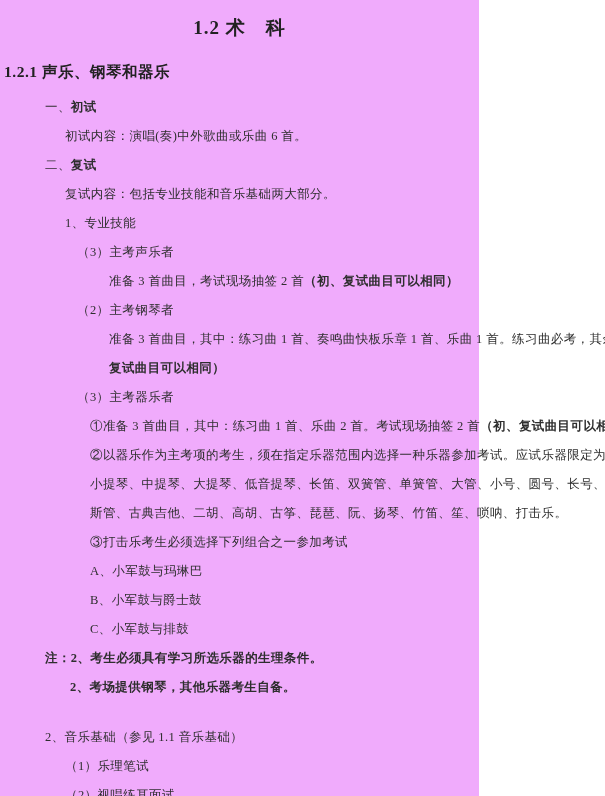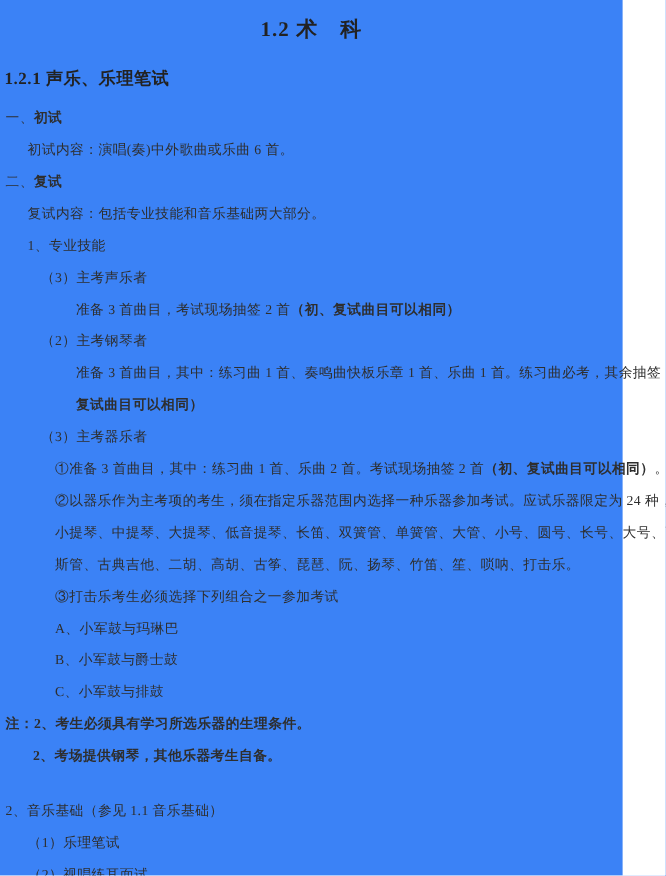--- a/index.html
+++ b/index.html
@@ -9,23 +9,23 @@
   }
   body {
     width: 605px;
     height: 796px;
     overflow: hidden;
     font-family: "Liberation Serif", "DejaVu Serif", serif;
     color: #2e2e2e;
   }
   .page {
     position: relative;
-    width: 566px;
+    width: 479px;
     height: 796px;
-    background: #3b82f6;
+    background: #f0abfc;
   }
   .doc-title {
     margin: 0;
     padding-top: 15px;
     text-align: center;
     font-size: 19px;
     font-weight: bold;
     letter-spacing: 1px;
     color: #222222;
     line-height: 26px;
@@ -42,40 +42,41 @@
   }
   .doc-lines {
     margin-top: 11px;
   }
   .line {
     height: 29px;
     line-height: 29px;
     font-size: 12.5px;
     letter-spacing: 0.4px;
     white-space: pre;
+    margin-left: 40px;
   }
   .line .seg.bold { font-weight: bold; }
   
   .ind-0 { padding-left: 5px; }
   .ind-1 { padding-left: 25px; }
   .ind-2 { padding-left: 37px; }
   .ind-3 { padding-left: 50px; }
   .ind-4 { padding-left: 69px; }
   .ind-5 { padding-left: 50px; }
   .ind-6 { padding-left: 50px; }
   .ind-7 { padding-left: 30px; }
   .extra-gap { margin-top: 21px; }
 </style>
 </head>
 <body>
 
 <div class="page">
   <h1 class="doc-title">1.2 术　科</h1>
 
-  <h2 class="section-heading">1.2.1 声乐、乐理笔试</h2>
+  <h2 class="section-heading">1.2.1 声乐、钢琴和器乐</h2>
 
   <div class="doc-lines" id="doc-lines">
       <div class="line ind-0"><span class="seg">一、</span><span class="seg bold">初试</span></div>
       <div class="line ind-1"><span class="seg">初试内容：演唱(奏)中外歌曲或乐曲 6 首。</span></div>
       <div class="line ind-0"><span class="seg">二、</span><span class="seg bold">复试</span></div>
       <div class="line ind-1"><span class="seg">复试内容：包括专业技能和音乐基础两大部分。</span></div>
       <div class="line ind-1"><span class="seg">1、专业技能</span></div>
       <div class="line ind-2"><span class="seg">（3）主考声乐者</span></div>
       <div class="line ind-4"><span class="seg">准备 3 首曲目，考试现场抽签 2 首</span><span class="seg bold">（初、复试曲目可以相同）</span></div>
       <div class="line ind-2"><span class="seg">（2）主考钢琴者</span></div>

